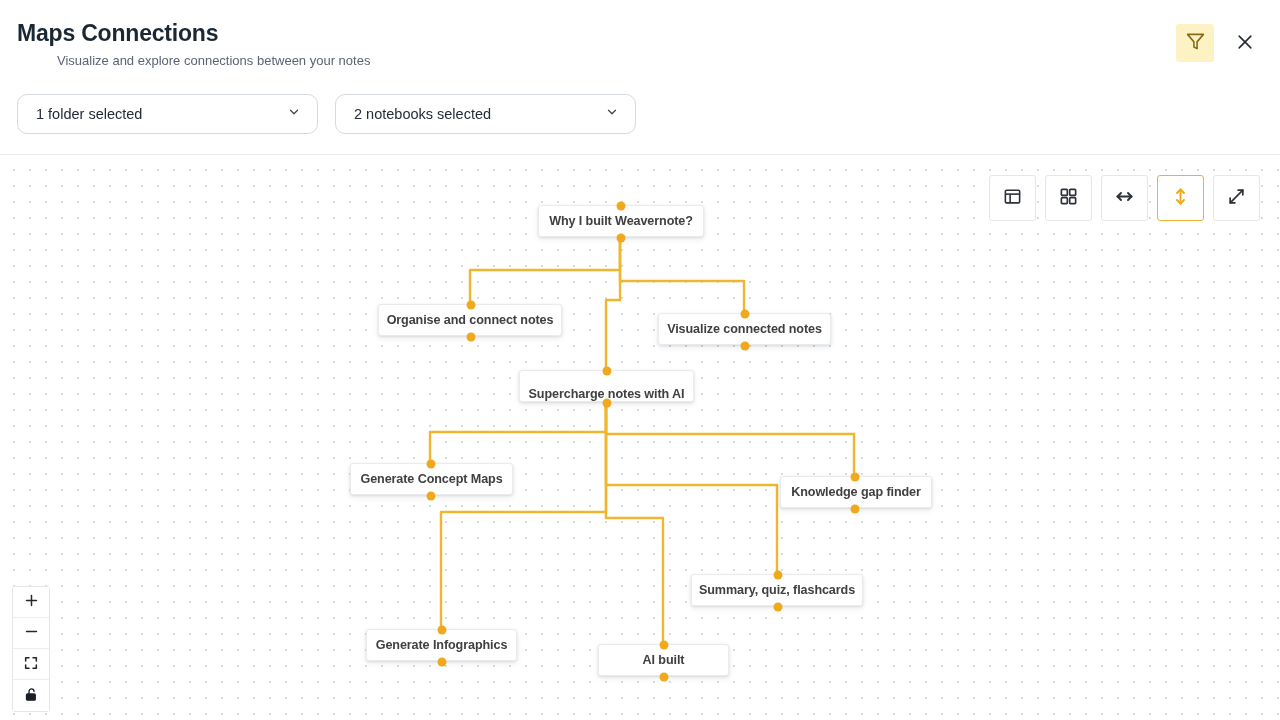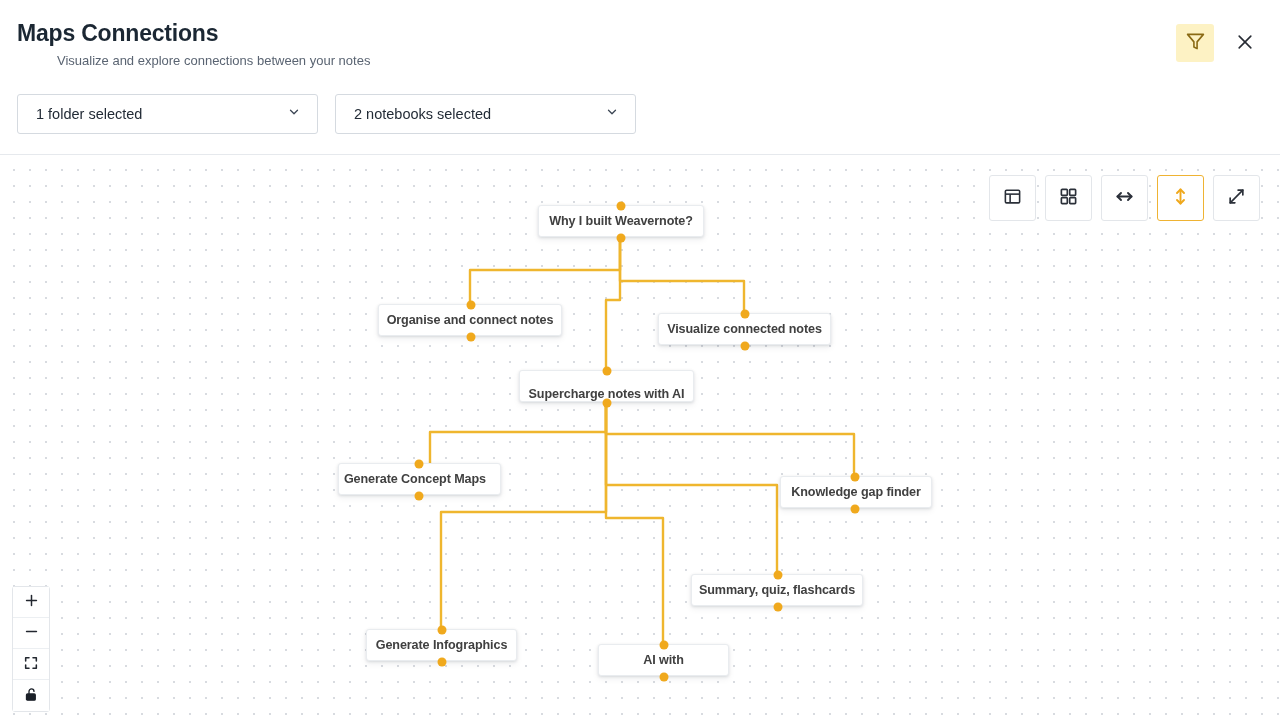--- a/index.html
+++ b/index.html
@@ -81,21 +81,21 @@
     display: flex;
     gap: 17px;
   }
 
   .select-box {
     position: relative;
     width: 301px;
     height: 40px;
     background: #ffffff;
     border: 1px solid #d5dae0;
-    border-radius: 3px;
+    border-radius: 10px;
     display: flex;
     align-items: center;
     cursor: pointer;
   }
 
   .select-box .sel-label {
     font-size: 14.5px;
     color: #222b36;
     padding-left: 18px;
   }
@@ -292,42 +292,42 @@
         <div class="node" style="left: 658px; top: 158px; width: 173px; height: 32px;">
           <span class="node-label">Visualize connected notes</span>
           <span class="port" style="left: 86px; top: 0px;"></span>
           <span class="port" style="left: 86px; top: 32px;"></span>
         </div>
         <div class="node" style="left: 519px; top: 215px; width: 175px; height: 32px; align-items: flex-end;">
           <span class="node-label">Supercharge notes with AI</span>
           <span class="port" style="left: 87px; top: 0px;"></span>
           <span class="port" style="left: 87px; top: 32px;"></span>
         </div>
-        <div class="node" style="left: 338px; top: 308px; width: 163px; height: 32px; justify-content: flex-end;">
+        <div class="node" style="left: 350px; top: 308px; width: 163px; height: 32px;">
           <span class="node-label">Generate Concept Maps</span>
           <span class="port" style="left: 80px; top: 0px;"></span>
           <span class="port" style="left: 80px; top: 32px;"></span>
         </div>
         <div class="node" style="left: 780px; top: 321px; width: 152px; height: 32px;">
           <span class="node-label">Knowledge gap finder</span>
           <span class="port" style="left: 74px; top: 0px;"></span>
           <span class="port" style="left: 74px; top: 32px;"></span>
         </div>
         <div class="node" style="left: 691px; top: 419px; width: 172px; height: 32px;">
           <span class="node-label">Summary, quiz, flashcards</span>
           <span class="port" style="left: 86px; top: 0px;"></span>
           <span class="port" style="left: 86px; top: 32px;"></span>
         </div>
         <div class="node" style="left: 366px; top: 474px; width: 151px; height: 32px;">
           <span class="node-label">Generate Infographics</span>
           <span class="port" style="left: 75px; top: 0px;"></span>
           <span class="port" style="left: 75px; top: 32px;"></span>
         </div>
         <div class="node" style="left: 598px; top: 489px; width: 131px; height: 32px;">
-          <span class="node-label">AI with</span>
+          <span class="node-label">AI built</span>
           <span class="port" style="left: 65px; top: 0px;"></span>
           <span class="port" style="left: 65px; top: 32px;"></span>
         </div>
       </div>
 
     <div class="canvas-toolbar">
 
       <button class="tool-btn">
         <span>
           <svg width="19" height="19" viewBox="0 0 24 24" fill="none" stroke="#2b3039" stroke-width="2" stroke-linejoin="round">

